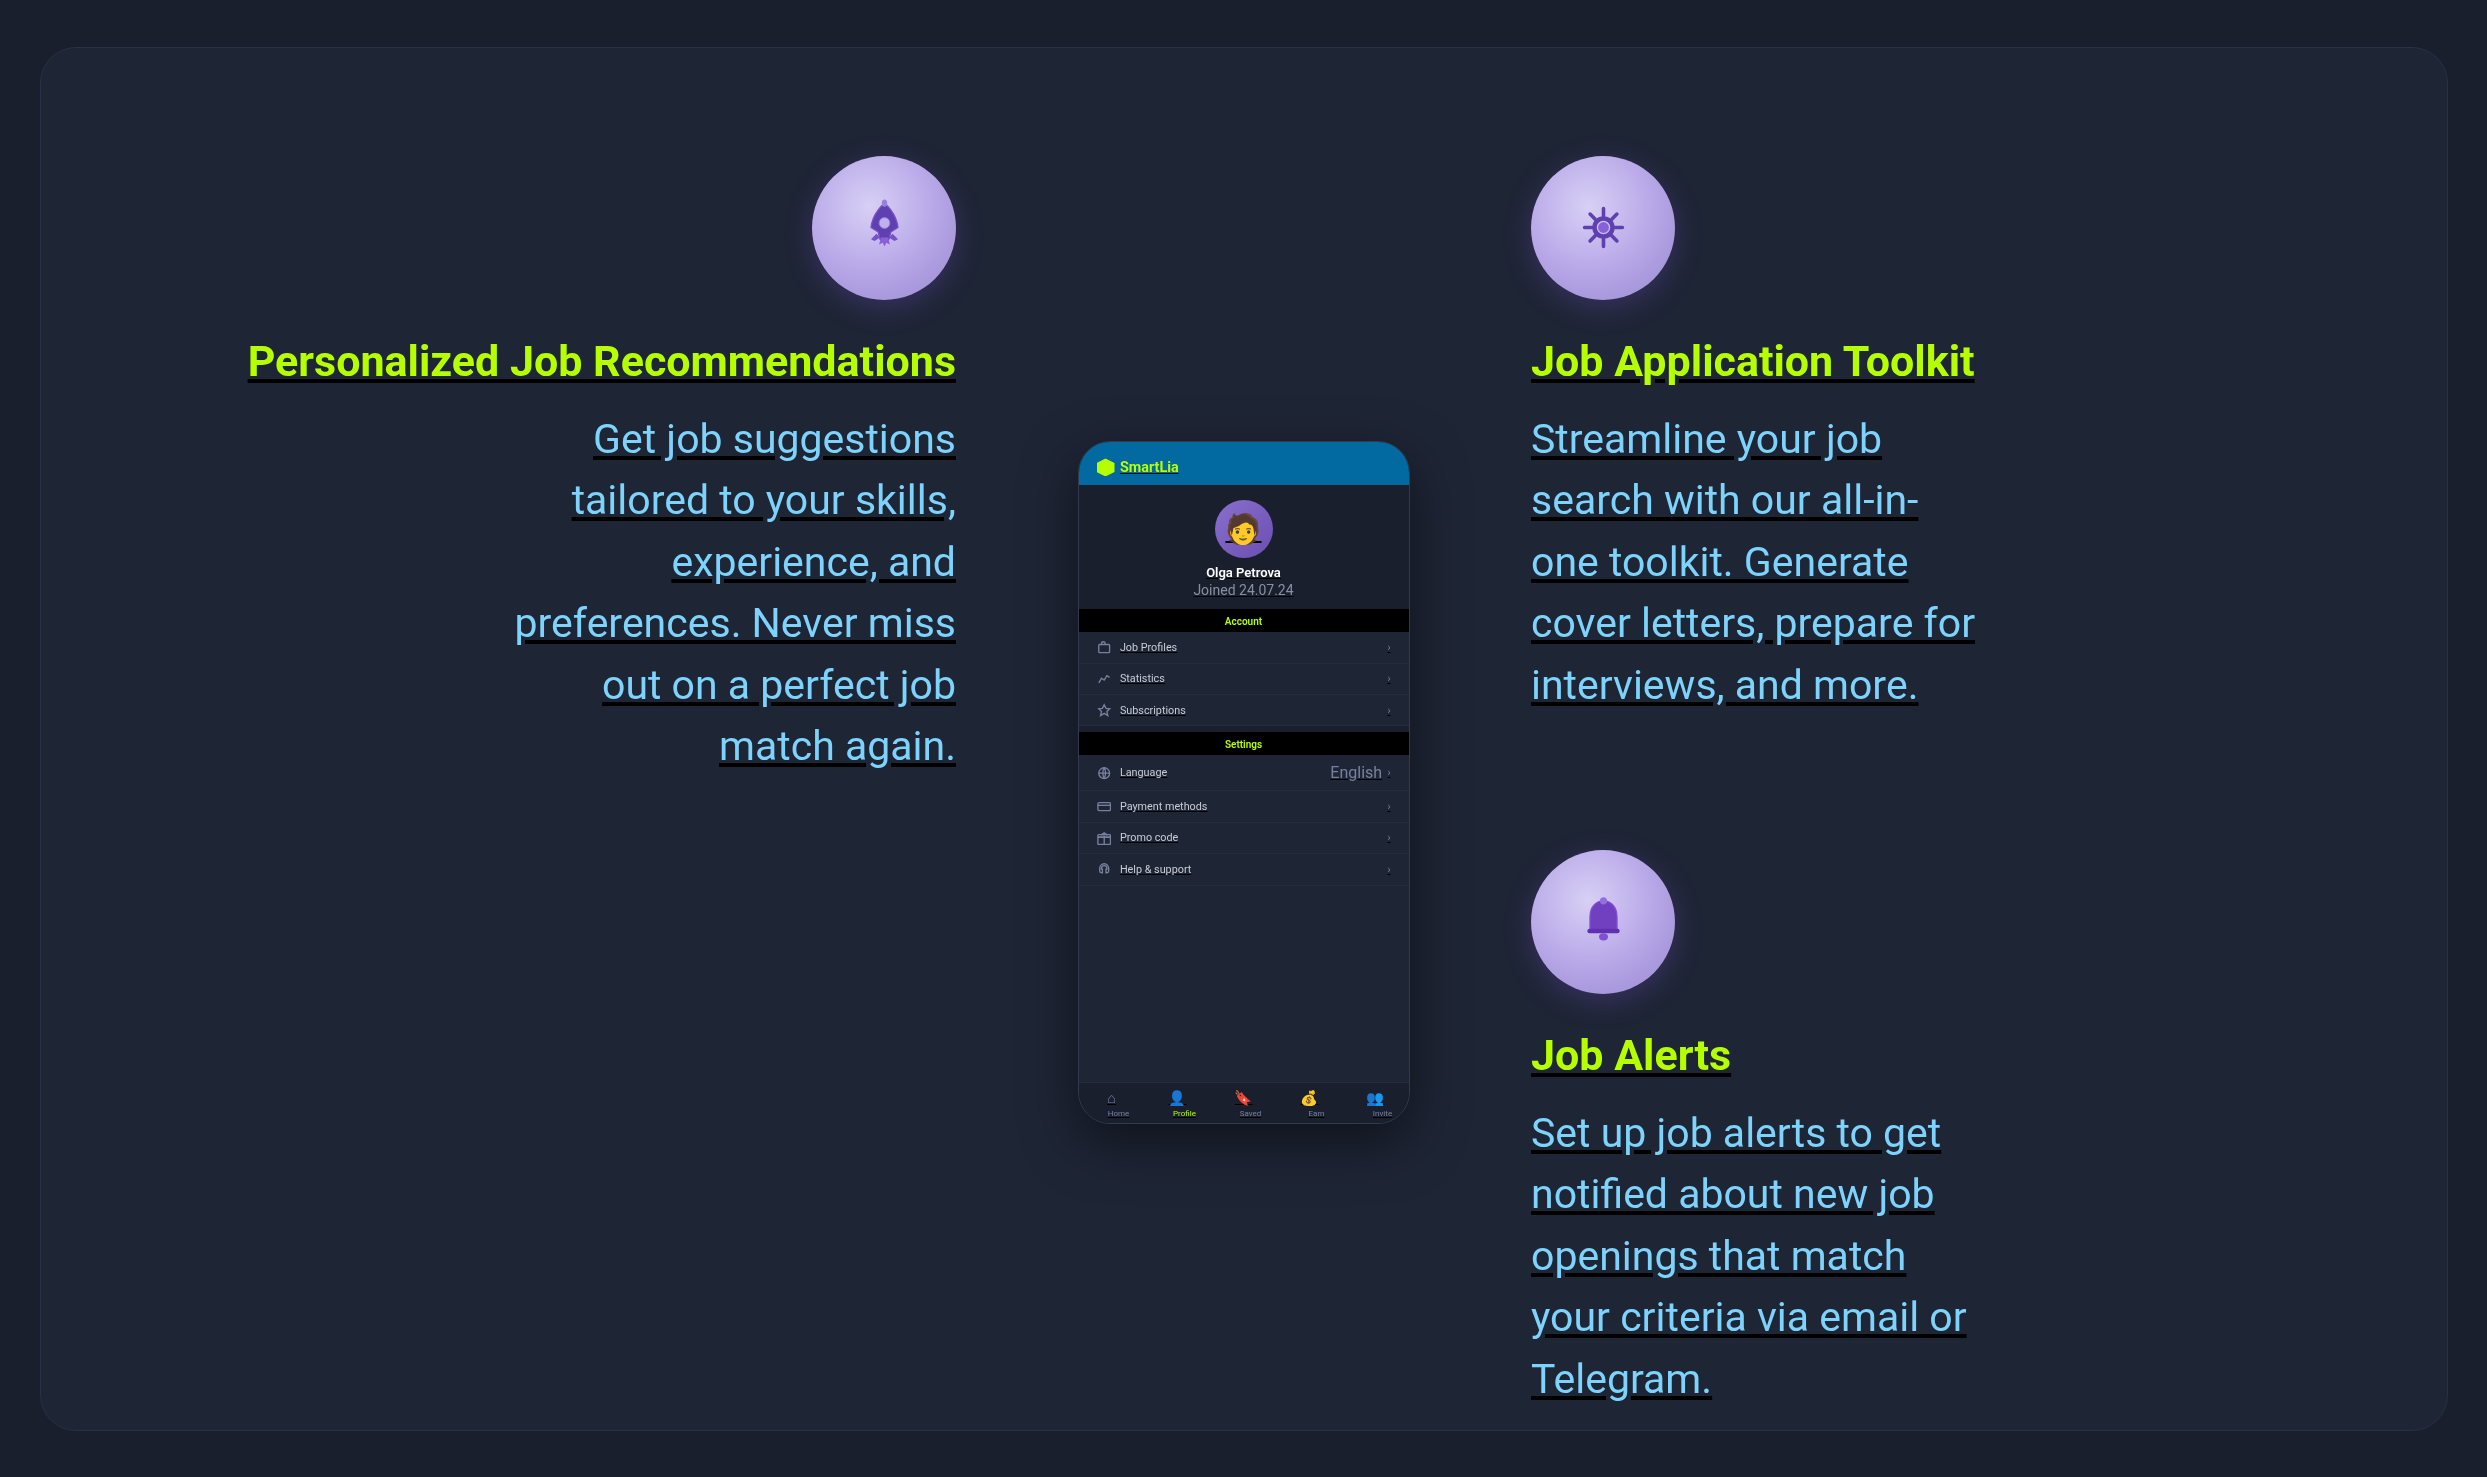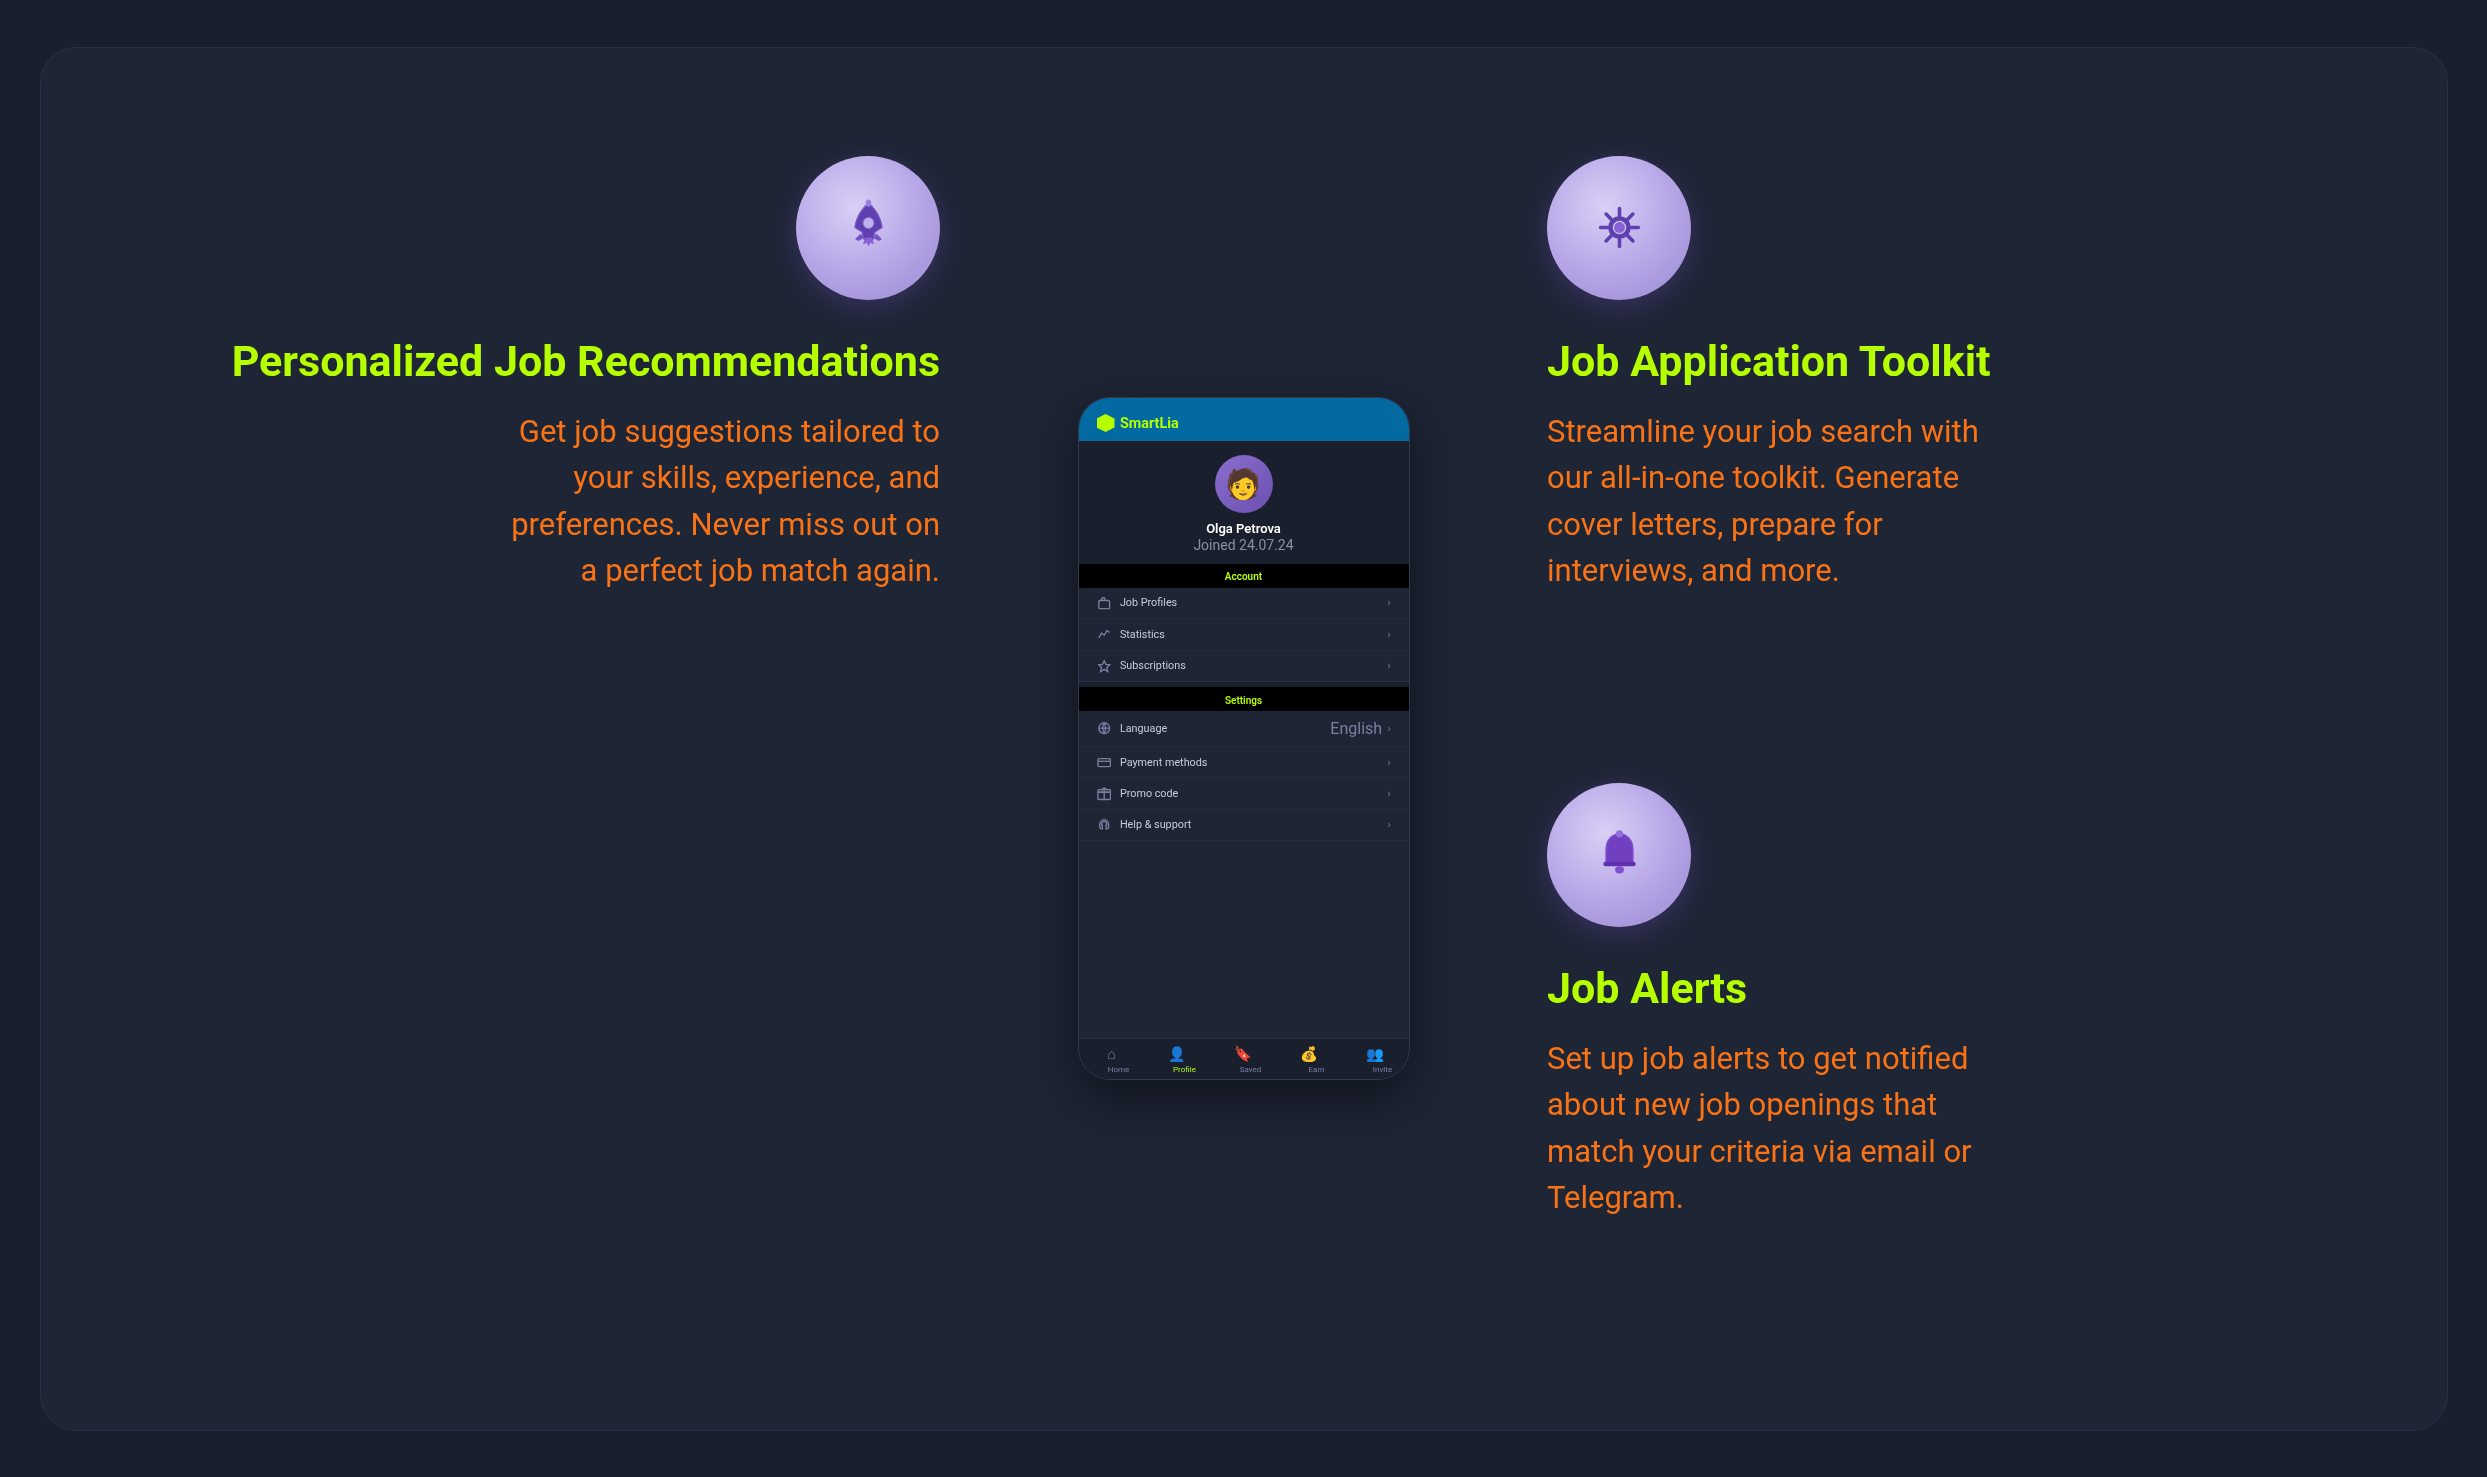--- a/index.html
+++ b/index.html
@@ -27,21 +27,22 @@
       position: relative;
     }
 
     .main-layout {
       width: 100%;
       height: 100%;
       display: grid;
       grid-template-columns: 1fr 467px 1fr;
       grid-template-rows: 1fr 1fr;
       padding: 72px 76px;
-      gap: 16px;
+      gap: 0;
+      text-decoration: underline;
     }
 
     
     .feature-card {
       display: flex;
       flex-direction: column;
       align-items: center;
       justify-content: flex-start;
       padding: 36px 54px;
     }
@@ -76,22 +77,22 @@
 
     .feature-title {
       font-size: 43px;
       font-weight: 700;
       color: #b5ff00;
       margin-bottom: 21.6px;
       line-height: 1.2;
     }
 
     .feature-desc {
-      font-size: 31px;
-      color: #f97316;
+      font-size: 41px;
+      color: #7dd3fc;
       line-height: 1.5;
       max-width: 449px;
     }
 
     
     .phone-area {
       grid-column: 2;
       grid-row: 1 / 3;
       display: flex;
       align-items: center;

